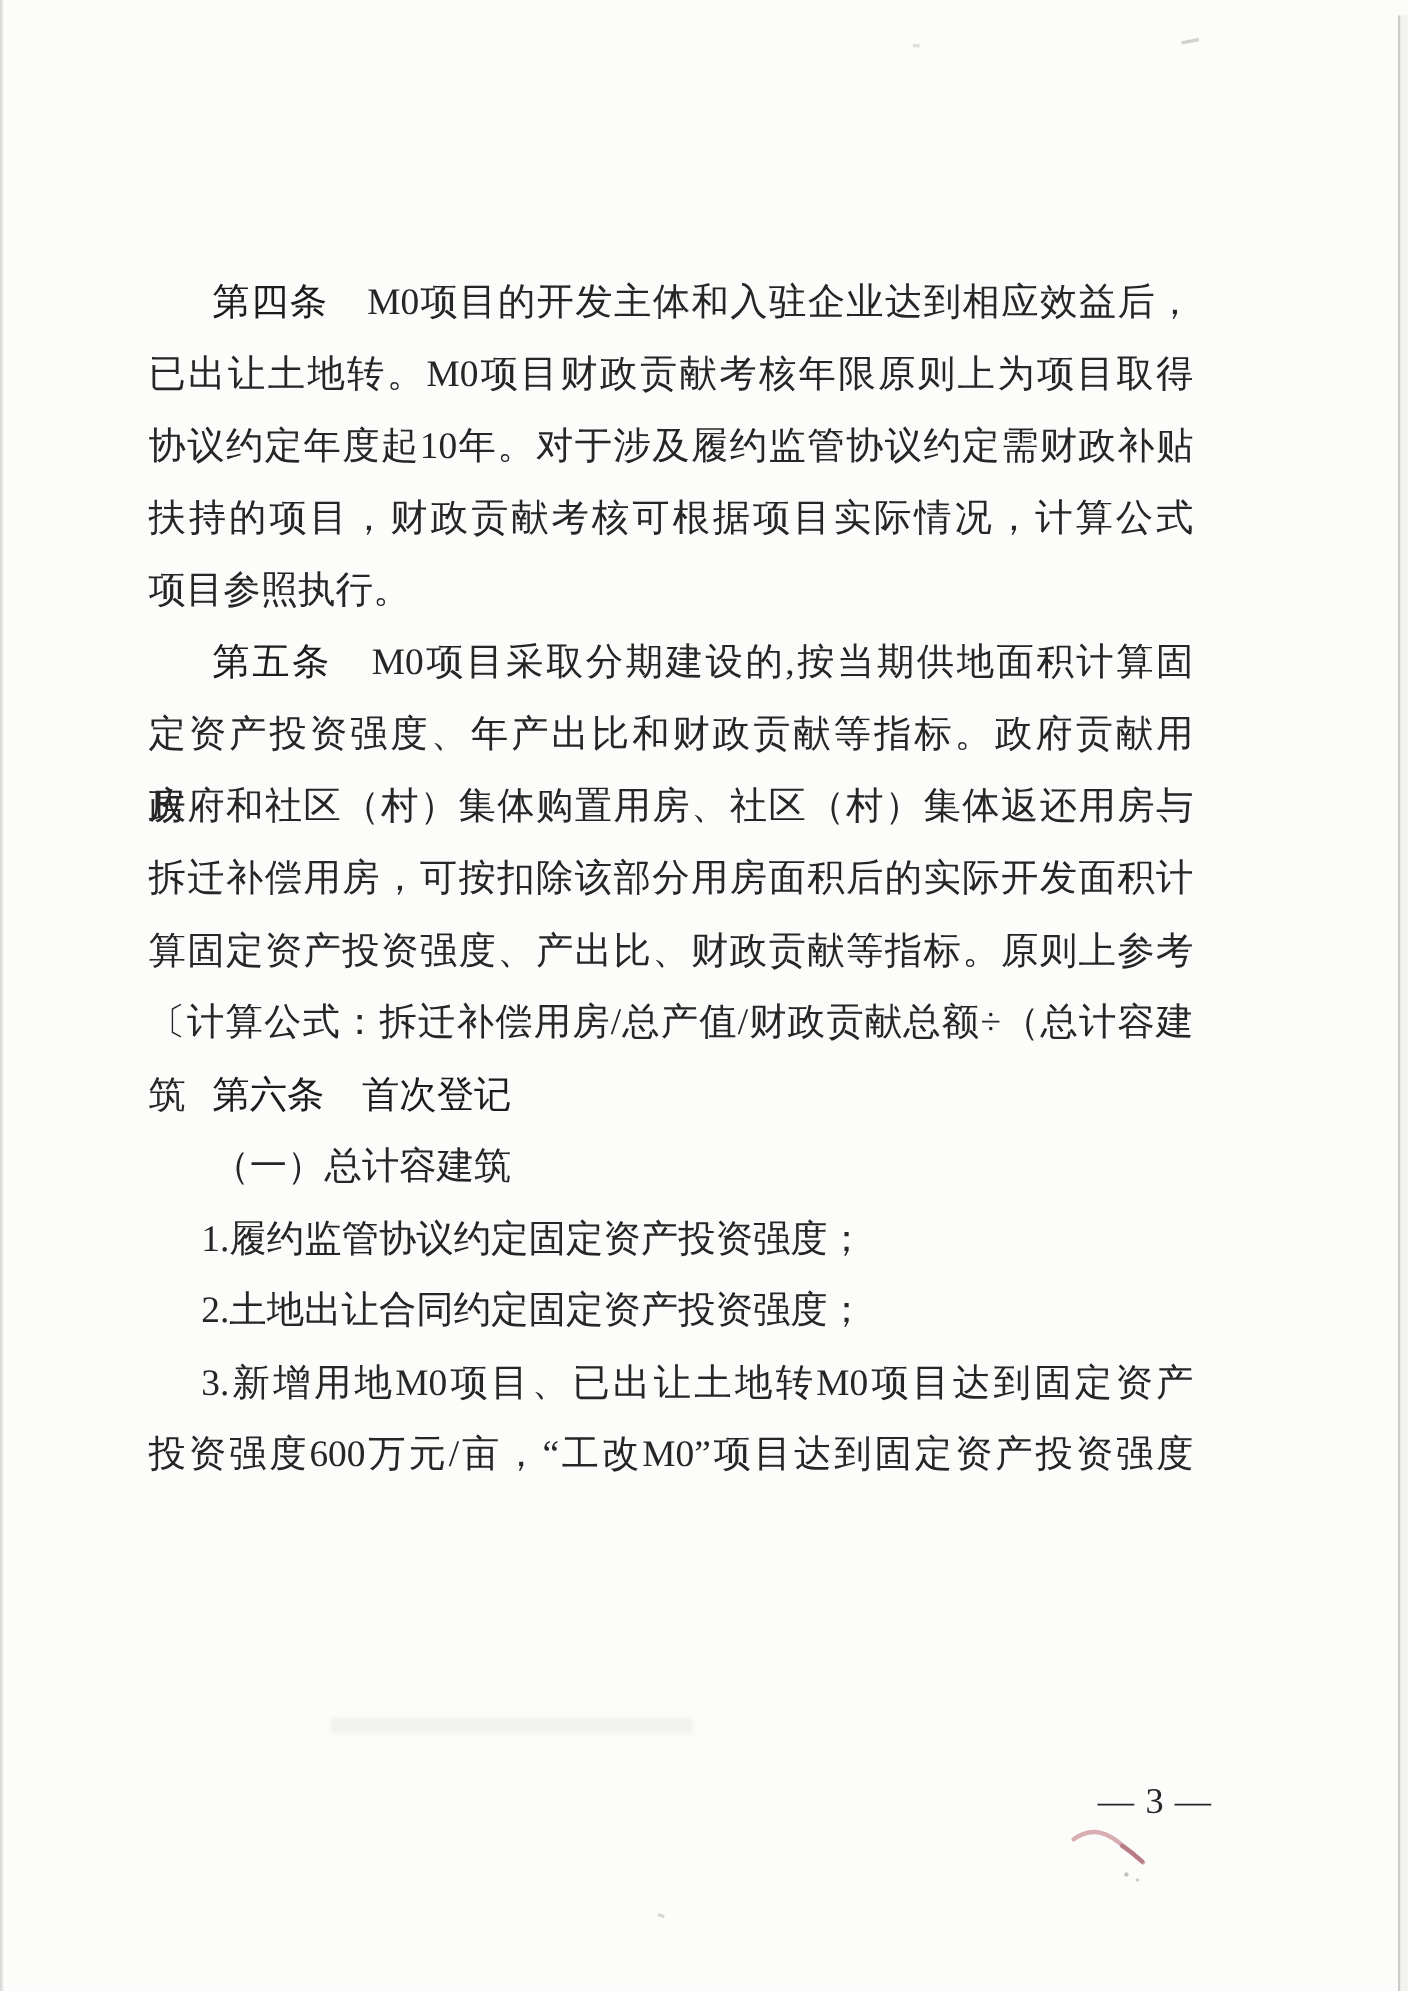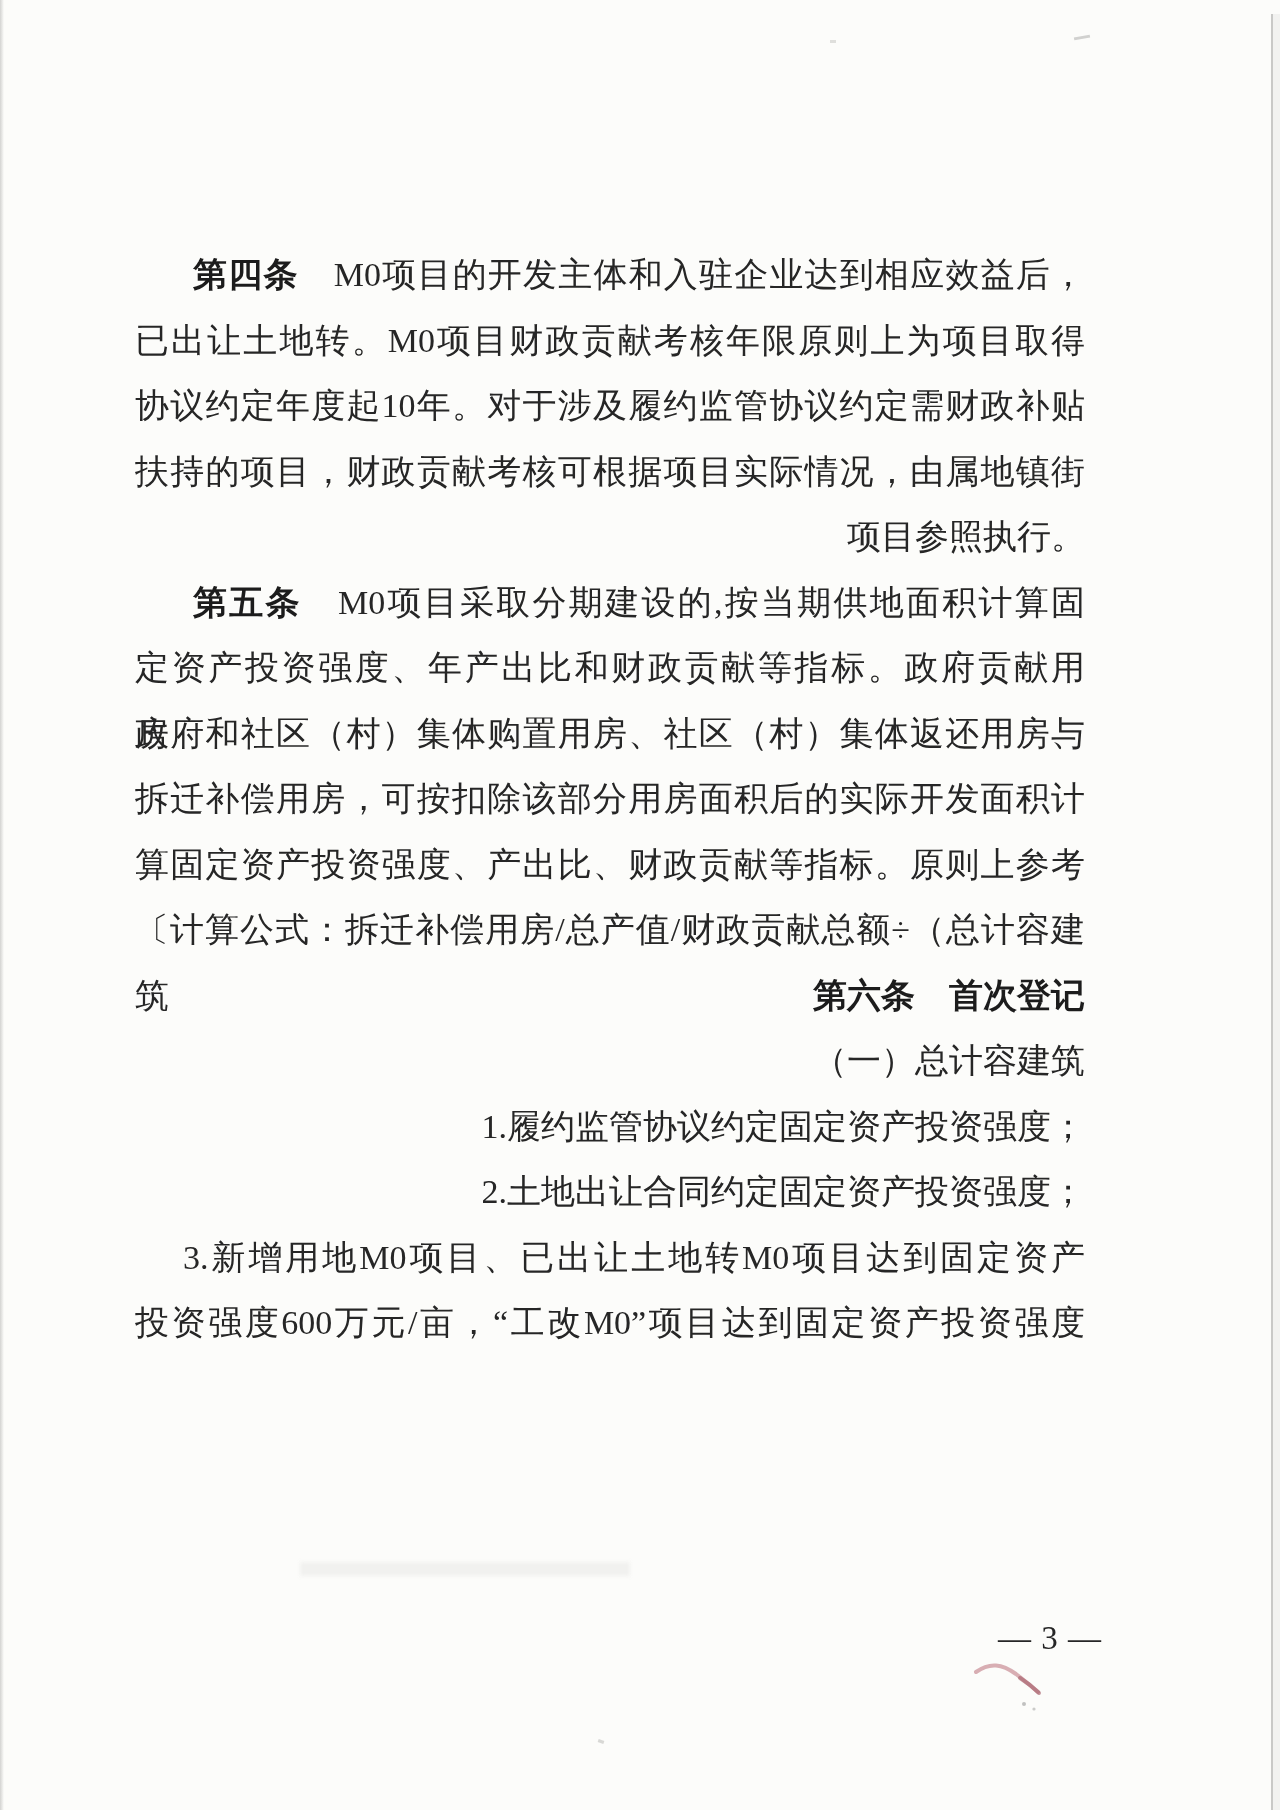--- a/index.html
+++ b/index.html
@@ -8,25 +8,25 @@
     background:#fcfcfa;
     font-family:"Liberation Serif","DejaVu Serif",serif;
   }
   
   .edge-left{position:absolute;left:0;top:0;width:4px;height:1810px;
     background:linear-gradient(to right,#d3d3d1,rgba(211,211,209,0));}
   .fold-line{position:absolute;left:1271px;top:14px;width:2px;height:1796px;background:#c9c9c7;}
   .right-strip{position:absolute;left:1273px;top:14px;width:7px;height:1796px;background:#f2f2f0;}
   
   .textcol{position:absolute;left:135px;top:242px;width:950px;color:#262626;}
-  .ln{height:65.5px;line-height:65.5px;font-size:34px;letter-spacing:0;text-align:right;}
+  .ln{height:65.5px;line-height:65.5px;font-size:34px;letter-spacing:0;}
   .j{text-align:justify;text-align-last:justify;}
   .ind{padding-left:58px;}
   .ind2{padding-left:48px;}
-  .hd{font-weight:700;color:#1c1c1c;}
+  .hd{font-weight:400;color:#1c1c1c;}
   
   .pageno{position:absolute;left:960px;top:1616px;width:180px;height:44px;
     line-height:44px;font-size:33px;color:#262626;text-align:center;letter-spacing:1px;}
   
   .dash-mark{position:absolute;left:1074px;top:36px;width:16px;height:3px;
     background:#c6c6c4;transform:rotate(-10deg);opacity:.8;}
   .speck-a{position:absolute;left:598px;top:1740px;width:6px;height:3px;
     background:#b9b9b7;opacity:.55;transform:rotate(20deg);}
   .speck-b{position:absolute;left:830px;top:40px;width:6px;height:3px;
     background:#d7d7d5;opacity:.8;}
@@ -41,21 +41,21 @@
 <div class="right-strip"></div>
 <div class="fold-line"></div>
 <div class="dash-mark"></div>
 <div class="speck-b"></div>
 <div class="ghost"></div>
 
 <div class="textcol">
   <div class="ln j ind"><span class="hd">第四条</span><span>　M0项目的开发主体和入驻企业达到相应效益后，</span></div>
   <div class="ln j"><span>已出让土地转。M0项目财政贡献考核年限原则上为项目取得</span></div>
   <div class="ln j"><span>协议约定年度起10年。对于涉及履约监管协议约定需财政补贴</span></div>
-  <div class="ln j"><span>扶持的项目，财政贡献考核可根据项目实际情况，由属地镇街</span></div>
+  <div class="ln j"><span>扶持的项目，财政贡献考核可根据项目实际情况，计算公式</span></div>
   <div class="ln"><span>项目参照执行。</span></div>
   <div class="ln j ind"><span class="hd">第五条</span><span>　M0项目采取分期建设的,按当期供地面积计算固</span></div>
   <div class="ln j"><span>定资产投资强度、年产出比和财政贡献等指标。政府贡献用房、</span></div>
   <div class="ln j"><span>政府和社区（村）集体购置用房、社区（村）集体返还用房与</span></div>
   <div class="ln j"><span>拆迁补偿用房，可按扣除该部分用房面积后的实际开发面积计</span></div>
   <div class="ln j"><span>算固定资产投资强度、产出比、财政贡献等指标。原则上参考</span></div>
   <div class="ln j"><span>〔计算公式：拆迁补偿用房/总产值/财政贡献总额÷（总计容建筑</span></div>
   <div class="ln ind"><span class="hd">第六条　首次登记</span></div>
   <div class="ln ind"><span>（一）总计容建筑</span></div>
   <div class="ln ind2"><span>1.履约监管协议约定固定资产投资强度；</span></div>

